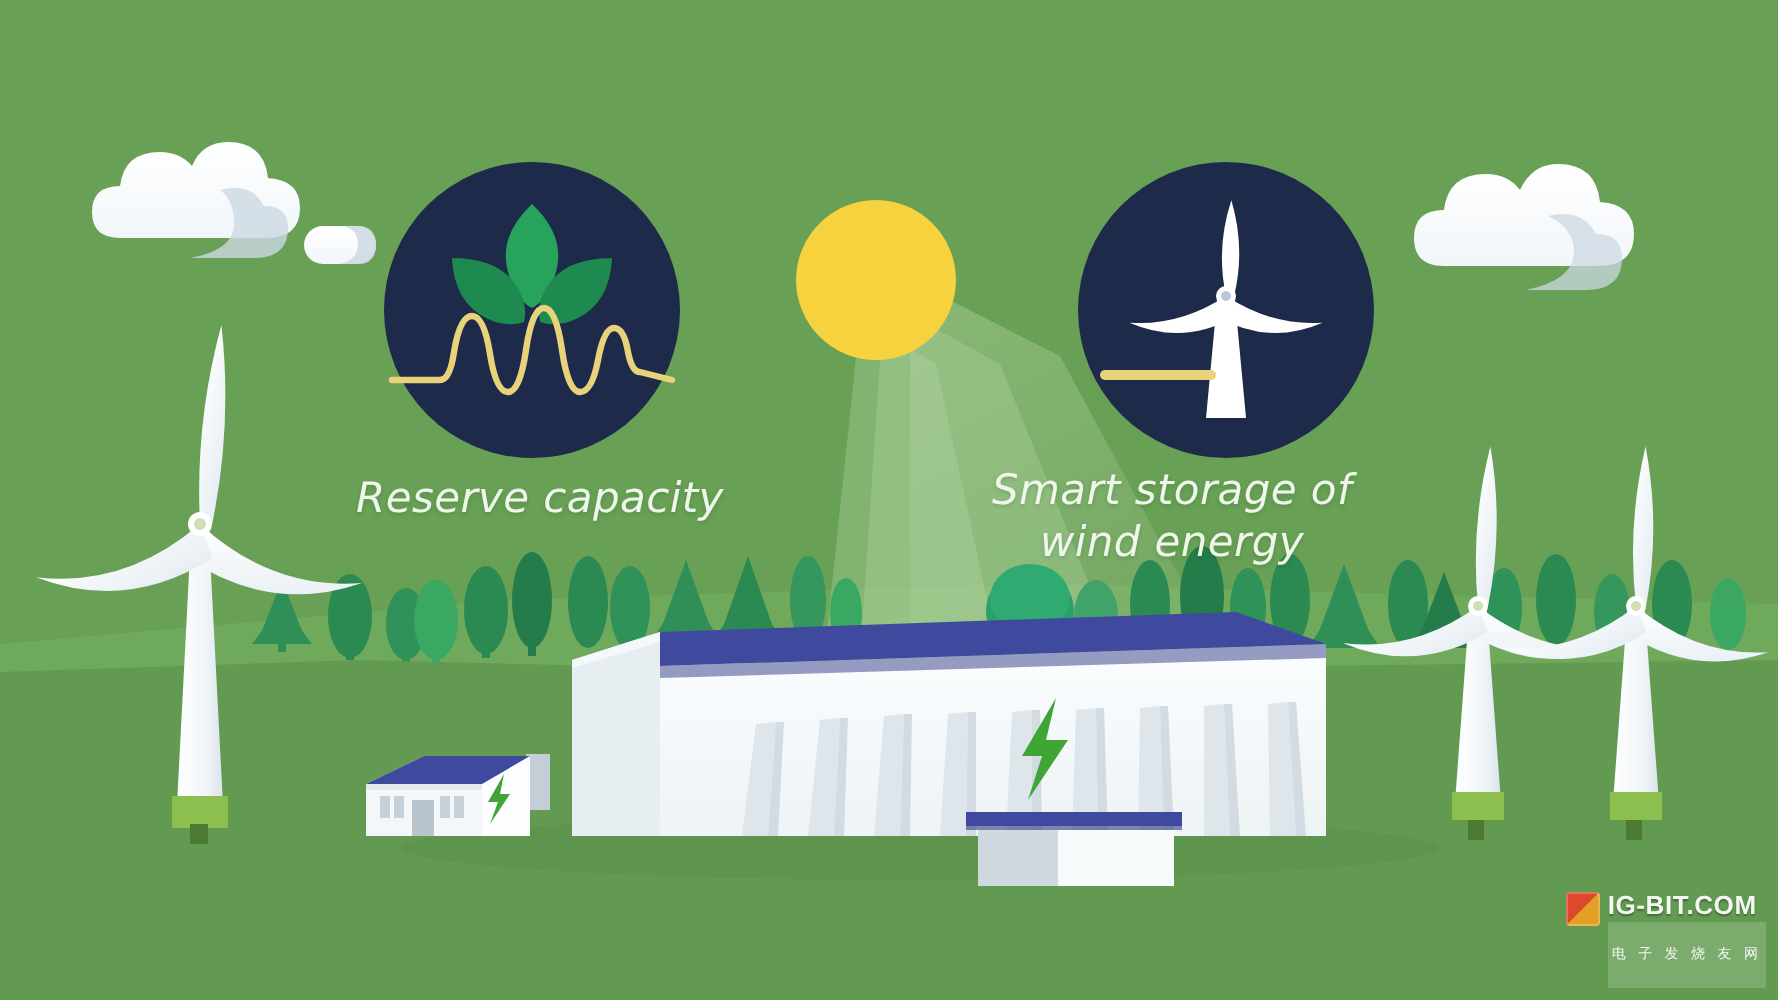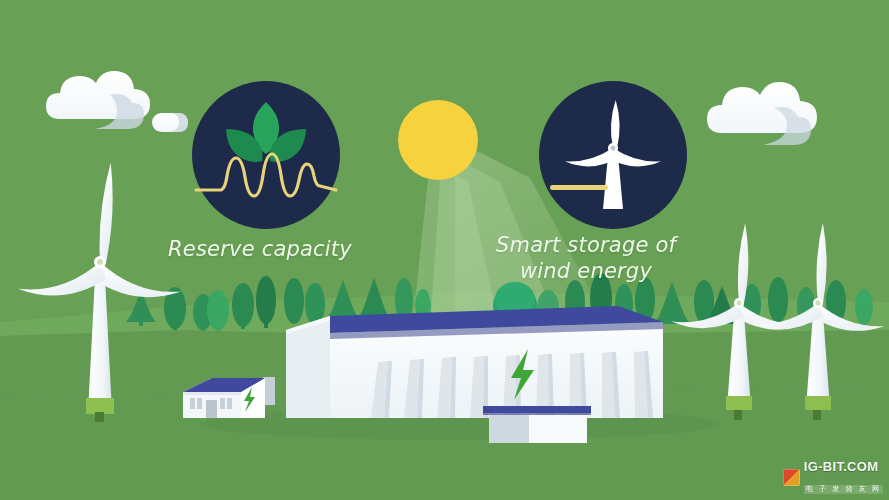--- a/index.html
+++ b/index.html
@@ -15,48 +15,48 @@
     font-family:"DejaVu Sans", sans-serif;
     font-style:italic;
     font-size:21px;
     line-height:26px;
     text-align:center;
     letter-spacing:0.2px;
     white-space:pre-line;
     text-shadow:0 1px 2px rgba(30,60,25,.18);
     user-select:none;
   }
-  #label-reserve{left:140px;top:236px;width:240px;}
+  #label-reserve{left:150px;top:236px;width:240px;}
   #label-smart{left:466px;top:232px;width:240px;}
 
   
   #watermark{
     position:absolute;right:6px;bottom:6px;
-    display:flex;align-items:center;gap:4px;
+    display:flex;align-items:flex-start;gap:4px;
     opacity:.92;
   }
   #watermark .wm-mark{
     width:17px;height:17px;flex:0 0 17px;
     background:
       linear-gradient(135deg,#e8432a 0 50%,#f0a022 50% 100%);
     border-radius:2px;
     box-shadow:inset 0 0 0 1px rgba(255,255,255,.25);
   }
   #watermark .wm-txt{display:flex;flex-direction:column;line-height:1;}
   #watermark .wm-main{
     font-family:"Liberation Sans", sans-serif;
     font-weight:bold;font-size:13px;color:#ffffff;letter-spacing:.3px;
     text-shadow:0 1px 1px rgba(0,0,0,.35);
   }
   #watermark .wm-sub{
-    margin-top:12px;
+    margin-top:2px;
     font-family:"DejaVu Sans", sans-serif;
     font-size:7px;color:#ffffff;letter-spacing:2px;
     background:rgba(255,255,255,.18);
-    padding:1px 2px;border-radius:1px;
+    padding:13px 2px;border-radius:1px;
     text-align:center;
   }
 </style>
 </head>
 <body>
 
 <div id="stage">
 
   <svg class="layer" viewBox="0 0 889 500">
     <defs>

